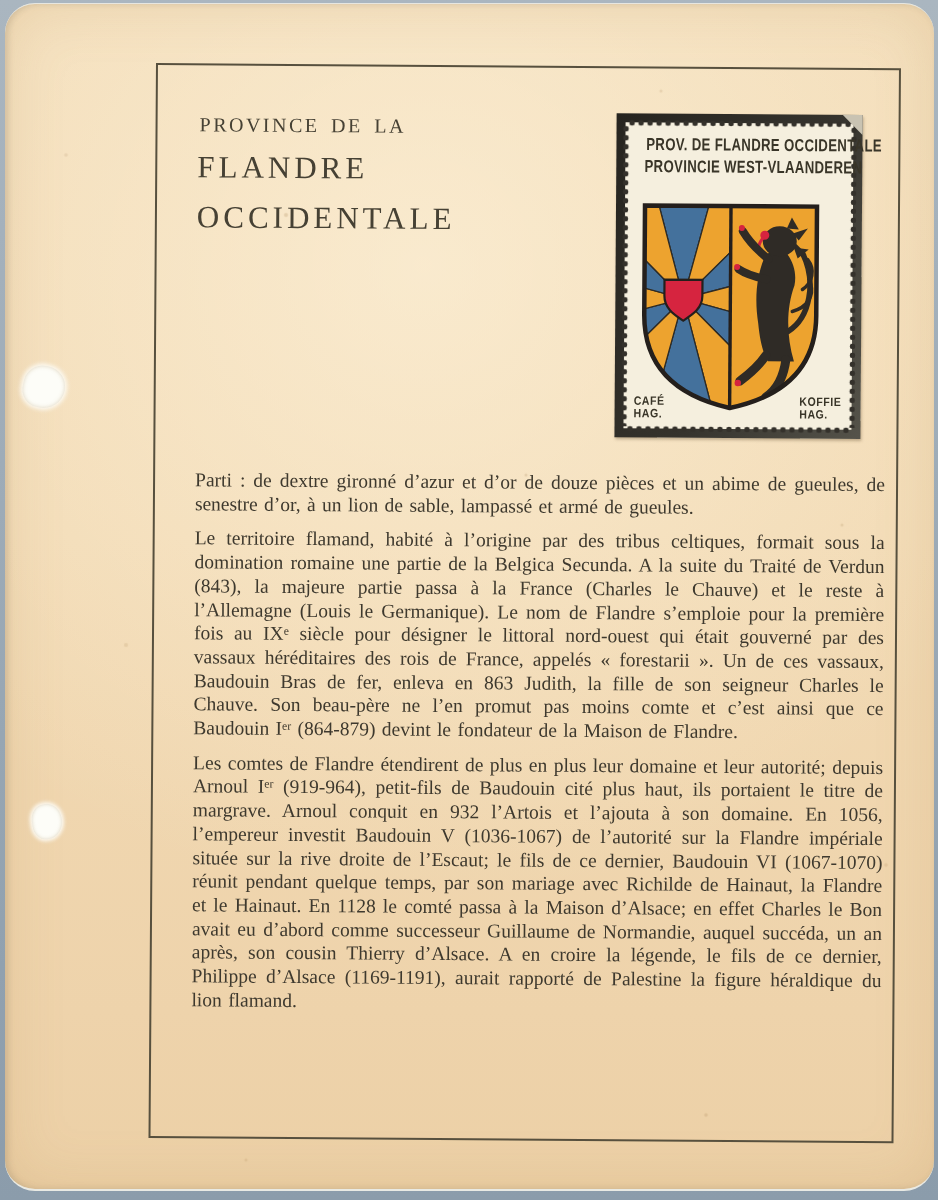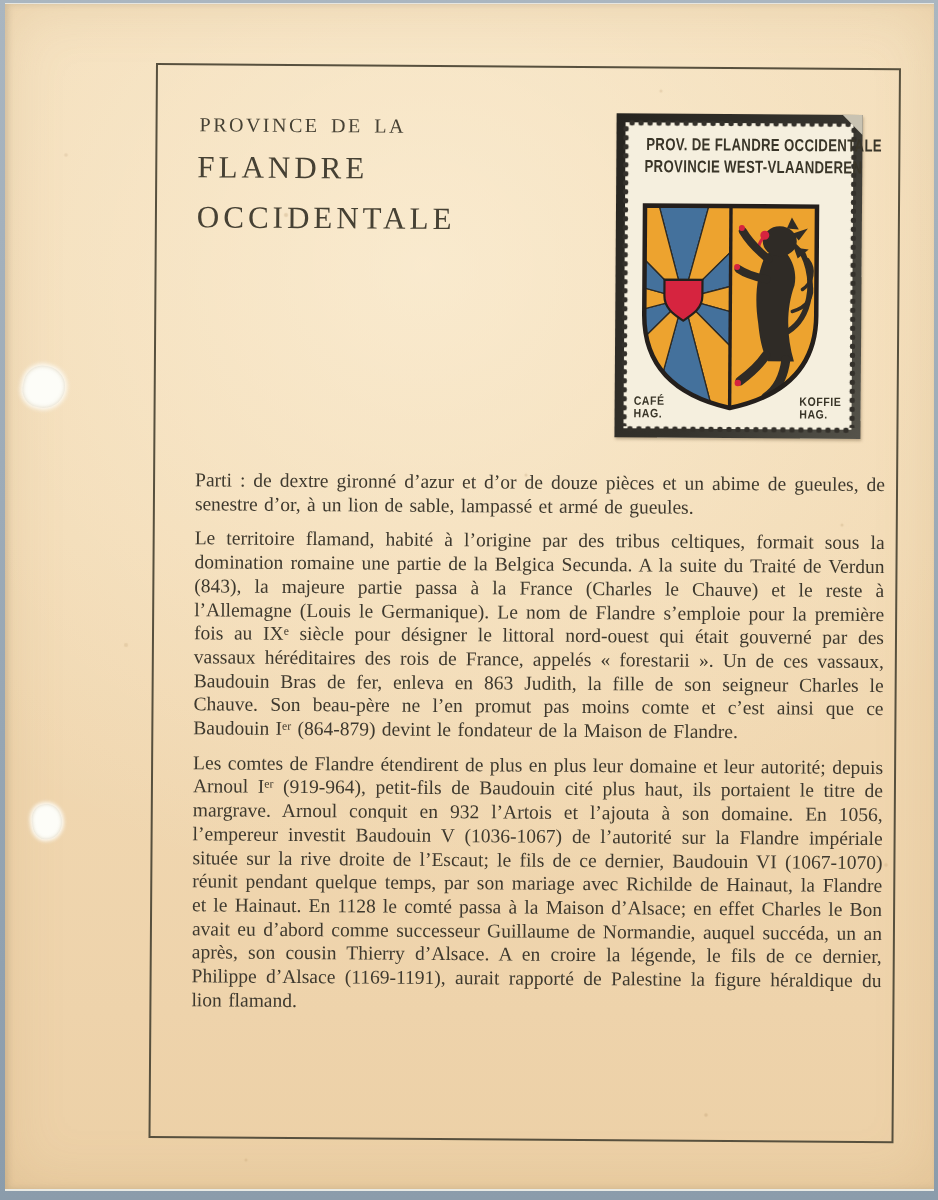--- a/index.html
+++ b/index.html
@@ -9,20 +9,21 @@
     font-family:"Liberation Serif", serif;
   }
   .sheet{
     position:absolute;left:5px;top:3px;width:929px;height:1185px;
     background:
       radial-gradient(120% 90% at 45% 22%, rgba(255,246,225,.55), rgba(255,246,225,0) 60%),
       linear-gradient(180deg,#f3ddb9 0%,#f2dab4 45%,#eed3ab 85%,#ecd0a6 100%);
     box-shadow:inset 0 0 60px rgba(176,132,70,.18), inset 3px 0 6px rgba(120,110,95,.25);
     border-top:1px solid #e6e6e0;
     border-bottom:2px solid #e9eae4;
+    border-radius:30px;
   }
   .speckles{position:absolute;left:0;top:0;width:2px;height:2px;border-radius:50%;
     box-shadow:
       280px 210px 1px 1px rgba(150,110,60,.20), 655px 86px 1px .5px rgba(150,110,60,.16),
       520px 470px 1px .5px rgba(140,100,55,.18), 120px 640px 1px 1px rgba(150,110,60,.14),
       836px 520px 1px .5px rgba(150,110,60,.17), 402px 905px 1px .8px rgba(140,100,55,.16),
       700px 1110px 1px .8px rgba(150,110,60,.18), 240px 1155px 1px .5px rgba(150,110,60,.15),
       880px 860px 1px .8px rgba(150,110,60,.15), 60px 150px 1px .8px rgba(150,110,60,.13);}
   .punch-hole{position:absolute;background:#fdfdf8;border-radius:48% 52% 55% 45%;
     box-shadow:0 0 4px 2px rgba(253,253,248,.9), inset 0 0 4px rgba(170,140,90,.35);}

